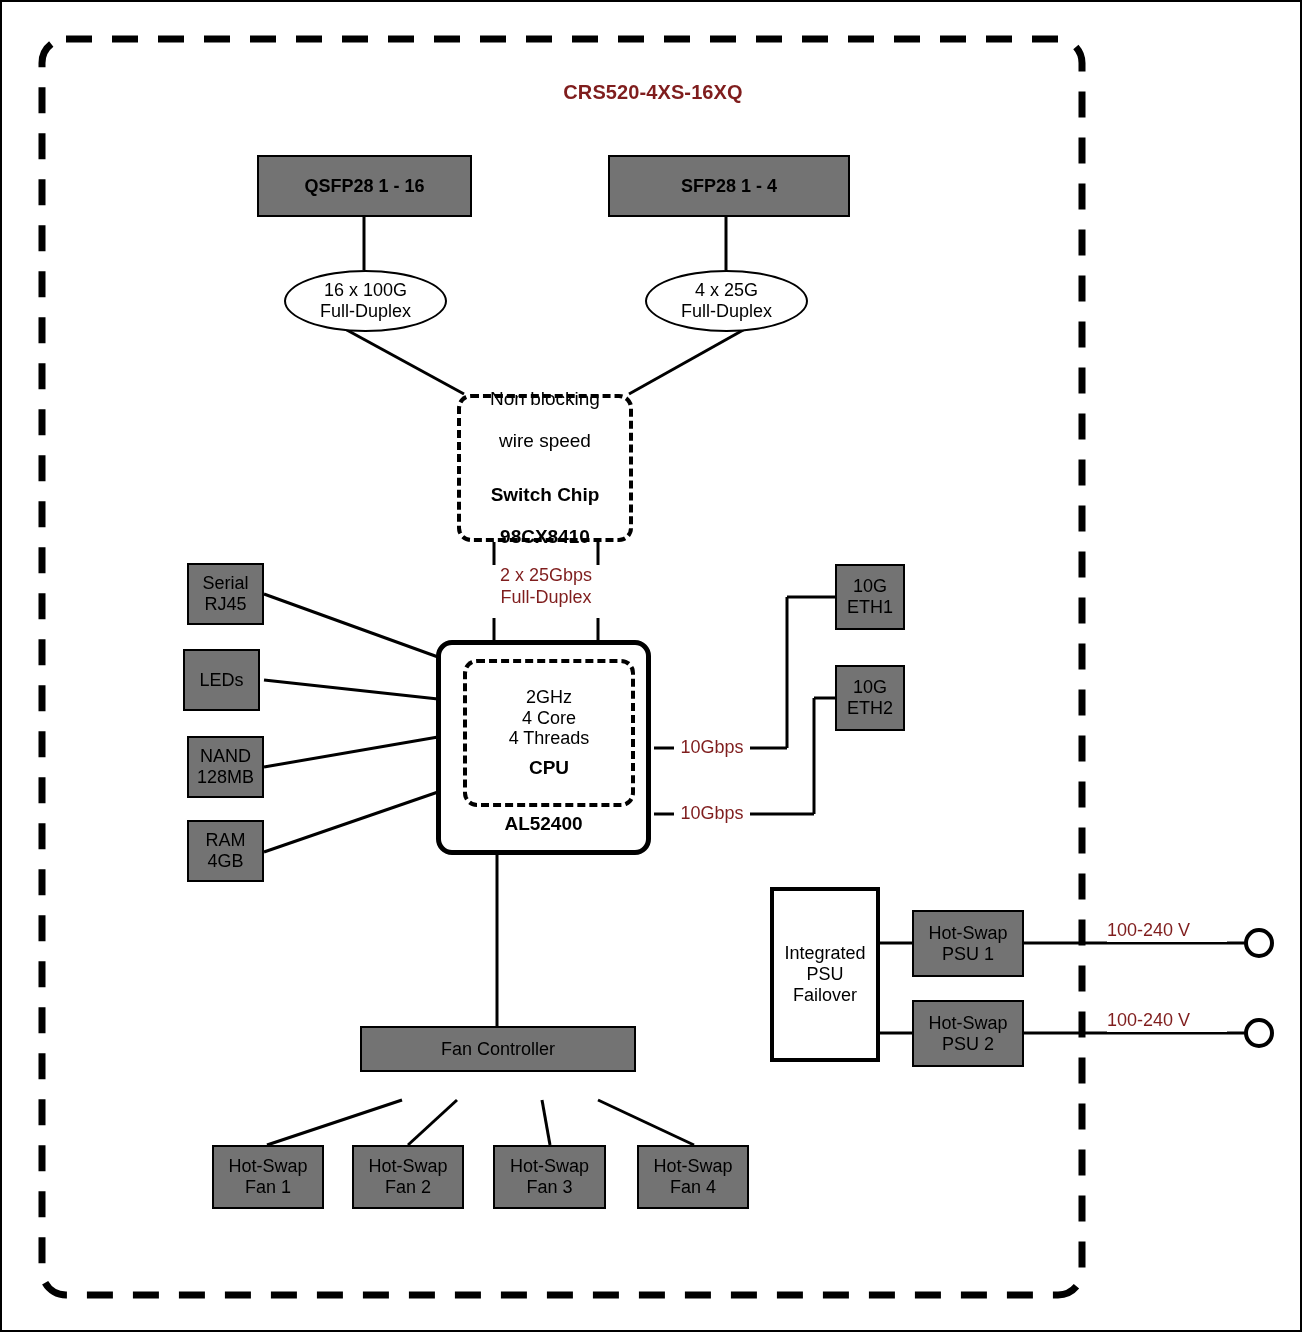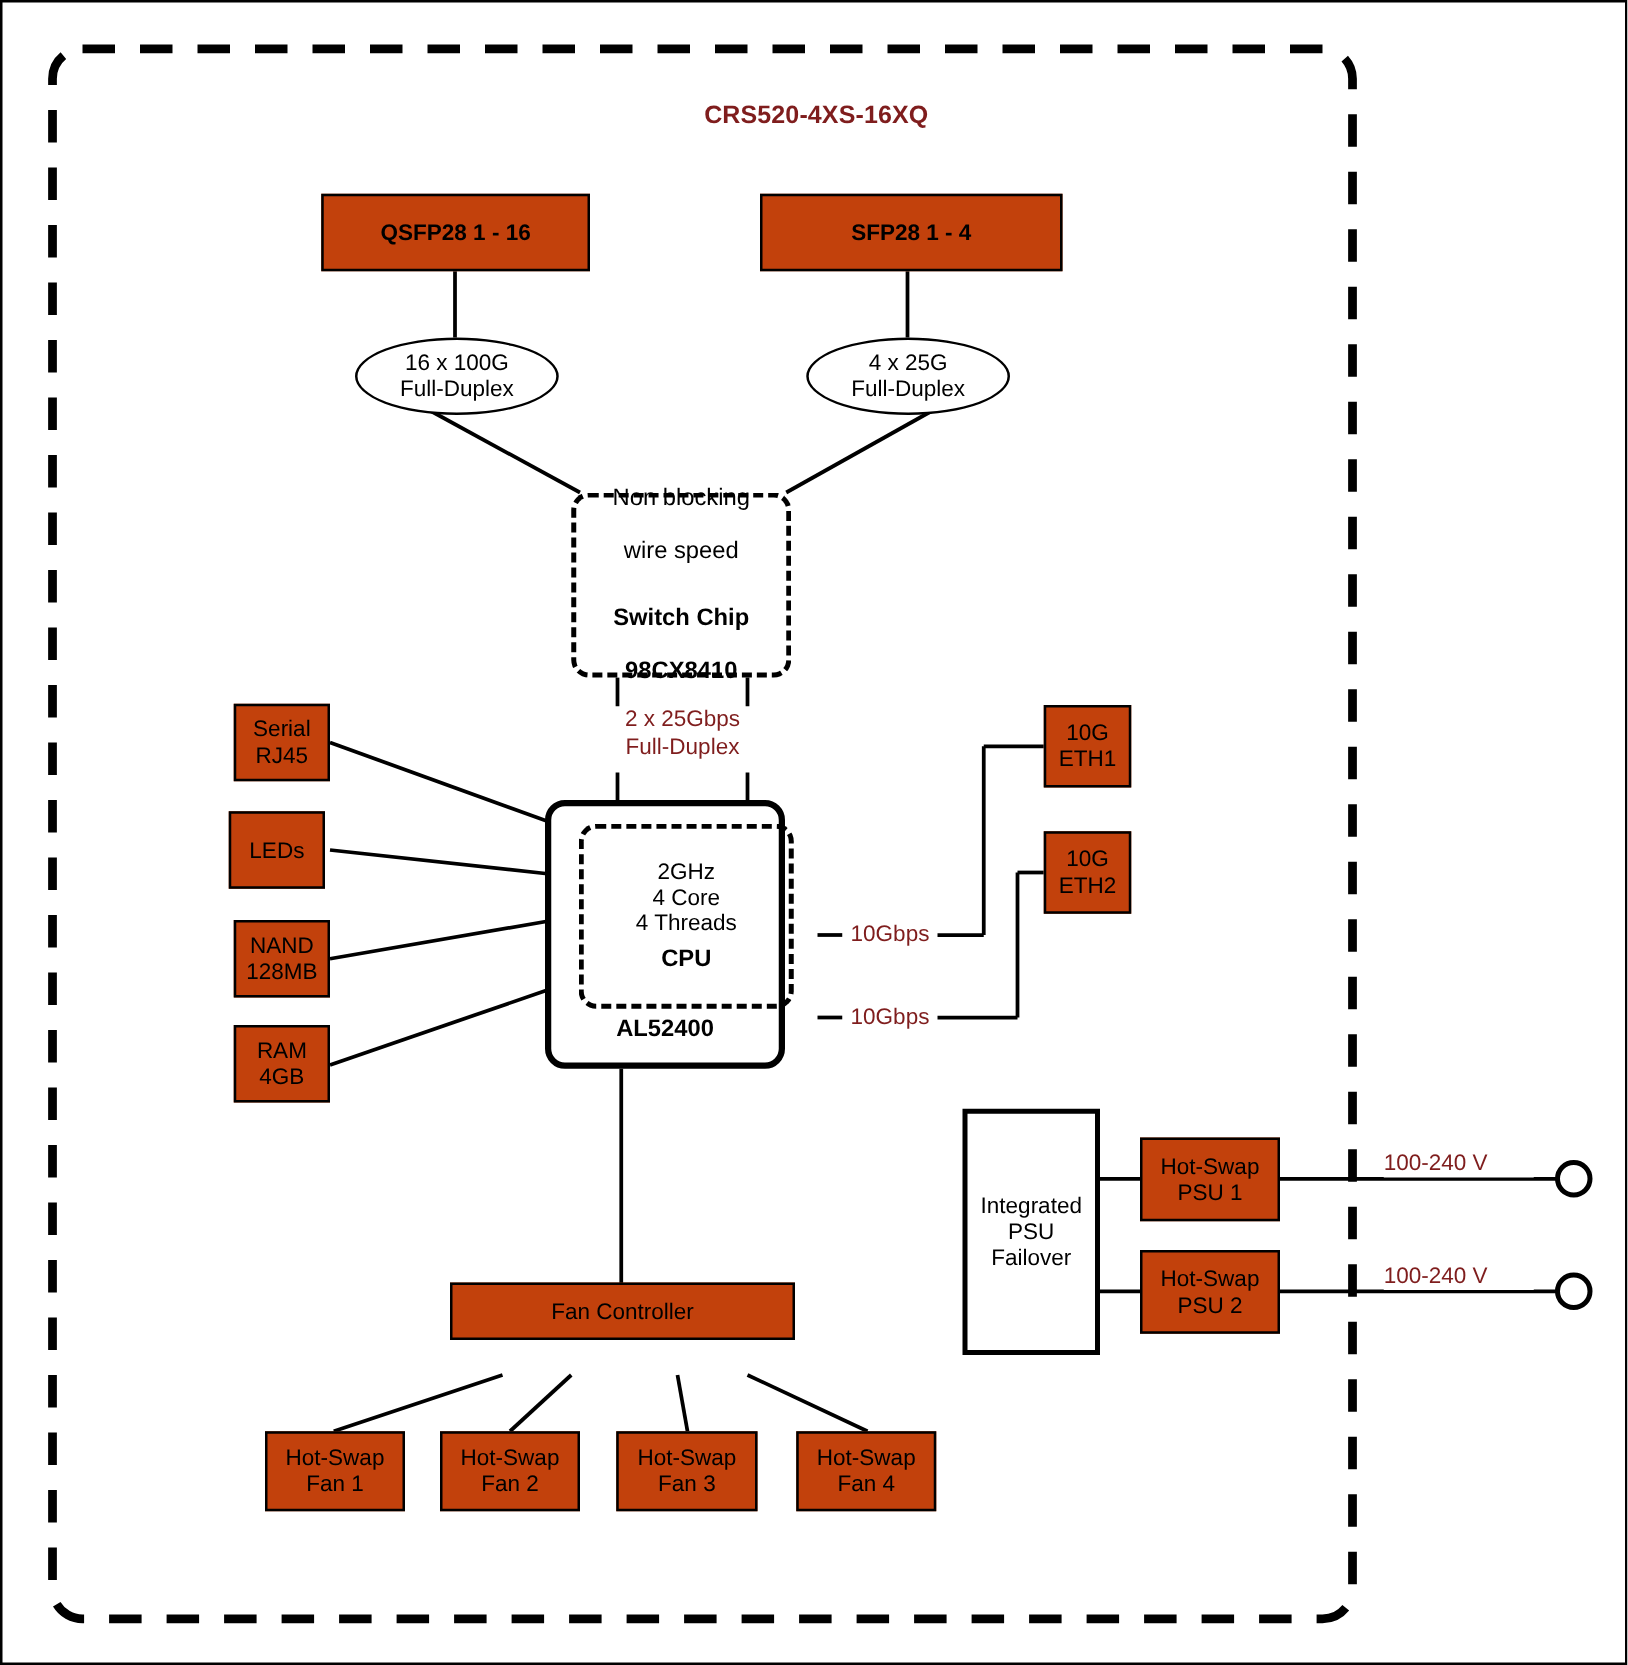--- a/index.html
+++ b/index.html
@@ -19,21 +19,21 @@
     box-sizing:border-box;
     display:flex;flex-direction:column;
     align-items:center;justify-content:center;
     text-align:center;
     color:#000000;
     background:transparent;
     line-height:1.16;
   }
   .box{
     border:2px solid #000000;
-    background:#c2410c;
+    background:#737373;
   }
   .box-thick{
     border:4px solid #000000;
     background:#ffffff;
   }
   .ellipse{
     border:2px solid #000000;
     border-radius:50%;
     background:#ffffff;
   }
@@ -143,21 +143,21 @@
     <span class="fs19">wire speed</span>
     <span class="fs19 t-bold" style="margin-top:11px;">Switch Chip</span>
     <span class="fs19 t-bold">98CX8410</span>
   </div>
 
   <div class="label-free fs18" style="left:464px;top:563px;width:160px;">
     <div>2 x 25Gbps</div>
     <div>Full-Duplex</div>
   </div>
 
-  <div class="node cpu-outer" style="left:434px;top:638px;width:192px;height:215px;">
+  <div class="node cpu-outer" style="left:434px;top:638px;width:215px;height:215px;">
     <div class="node cpu-inner" style="left:22px;top:14px;width:172px;height:148px;">
       <span class="fs18">2GHz</span>
       <span class="fs18">4 Core</span>
       <span class="fs18">4 Threads</span>
       <span class="fs19 t-bold" style="margin-top:8px;">CPU</span>
     </div>
     <span class="fs19 t-bold" style="position:absolute;left:0;right:0;top:168px;">AL52400</span>
   </div>
 
   <div class="node box" style="left:185px;top:561px;width:77px;height:62px;">
@@ -185,21 +185,21 @@
   </div>
 
   <div class="node box" style="left:833px;top:663px;width:70px;height:66px;">
     <span class="fs18">10G</span>
     <span class="fs18">ETH2</span>
   </div>
 
   <div class="label-free fs18 nowrap" style="left:672px;top:735px;width:76px;">10Gbps</div>
   <div class="label-free fs18 nowrap" style="left:672px;top:801px;width:76px;">10Gbps</div>
 
-  <div class="node box-thick" style="left:768px;top:885px;width:110px;height:197px;">
+  <div class="node box-thick" style="left:768px;top:885px;width:110px;height:175px;">
     <span class="fs18">Integrated</span>
     <span class="fs18">PSU</span>
     <span class="fs18">Failover</span>
   </div>
 
   <div class="node box" style="left:910px;top:908px;width:112px;height:67px;">
     <span class="fs18">Hot-Swap</span>
     <span class="fs18">PSU 1</span>
   </div>
 

